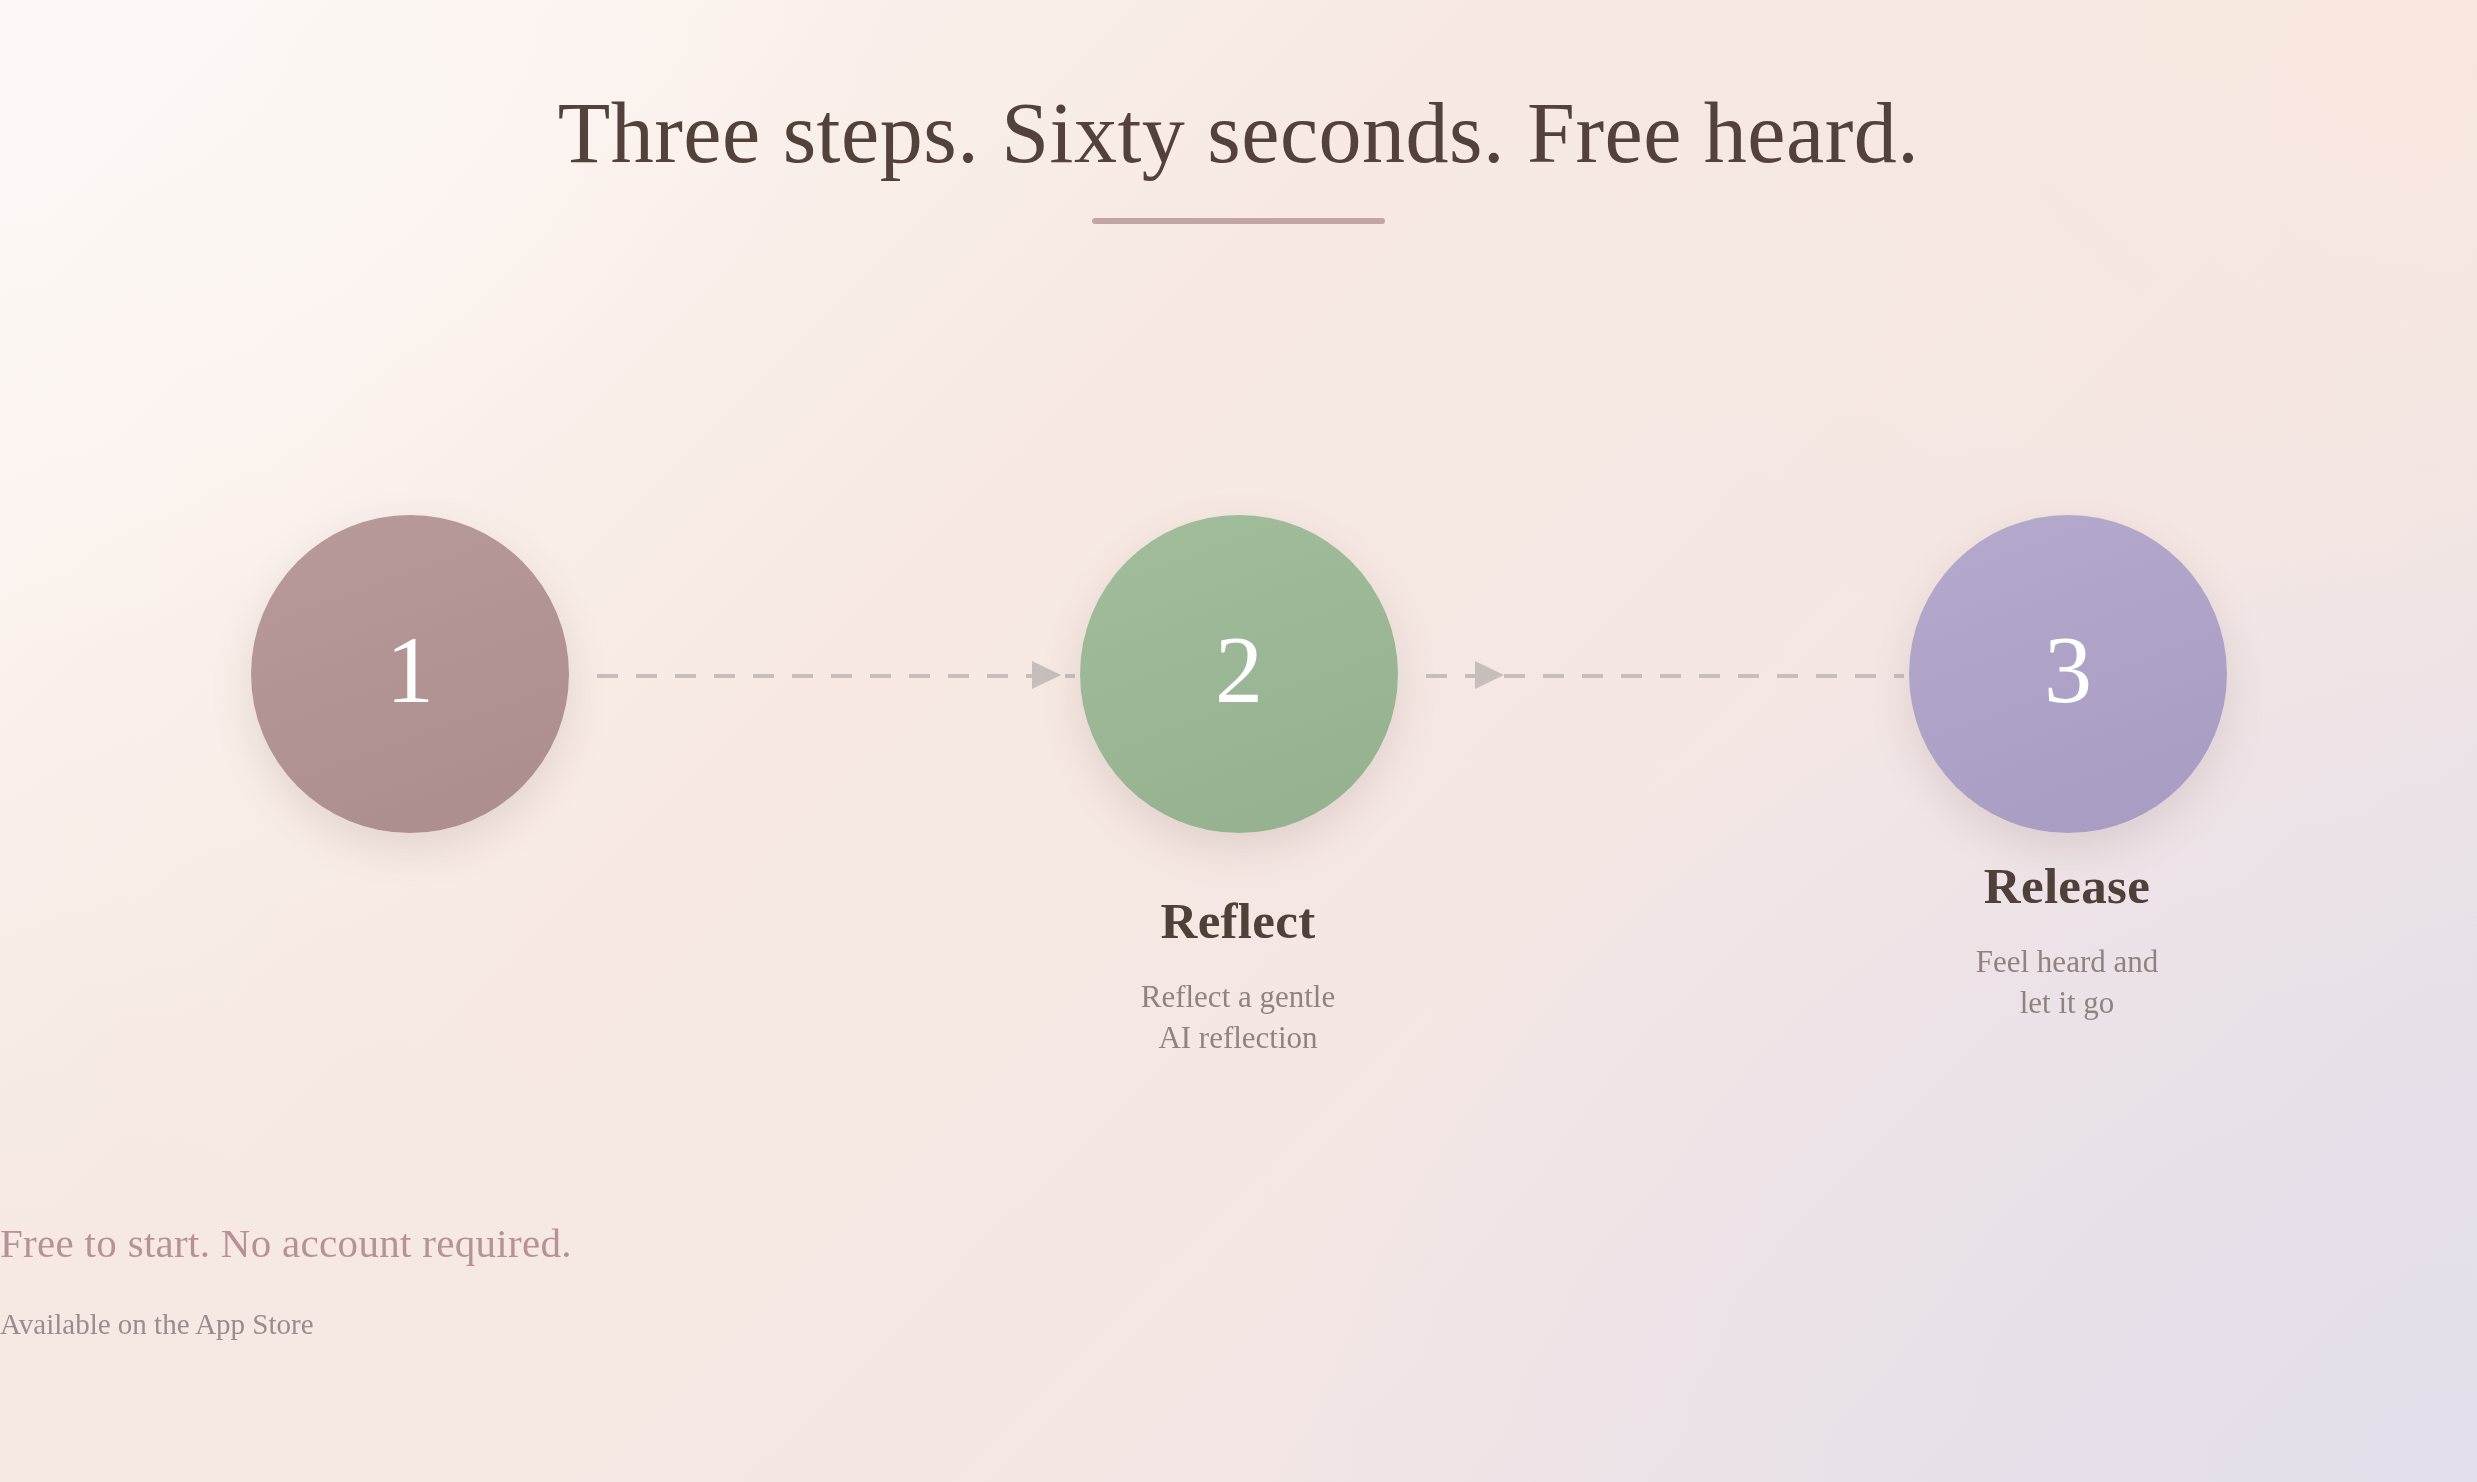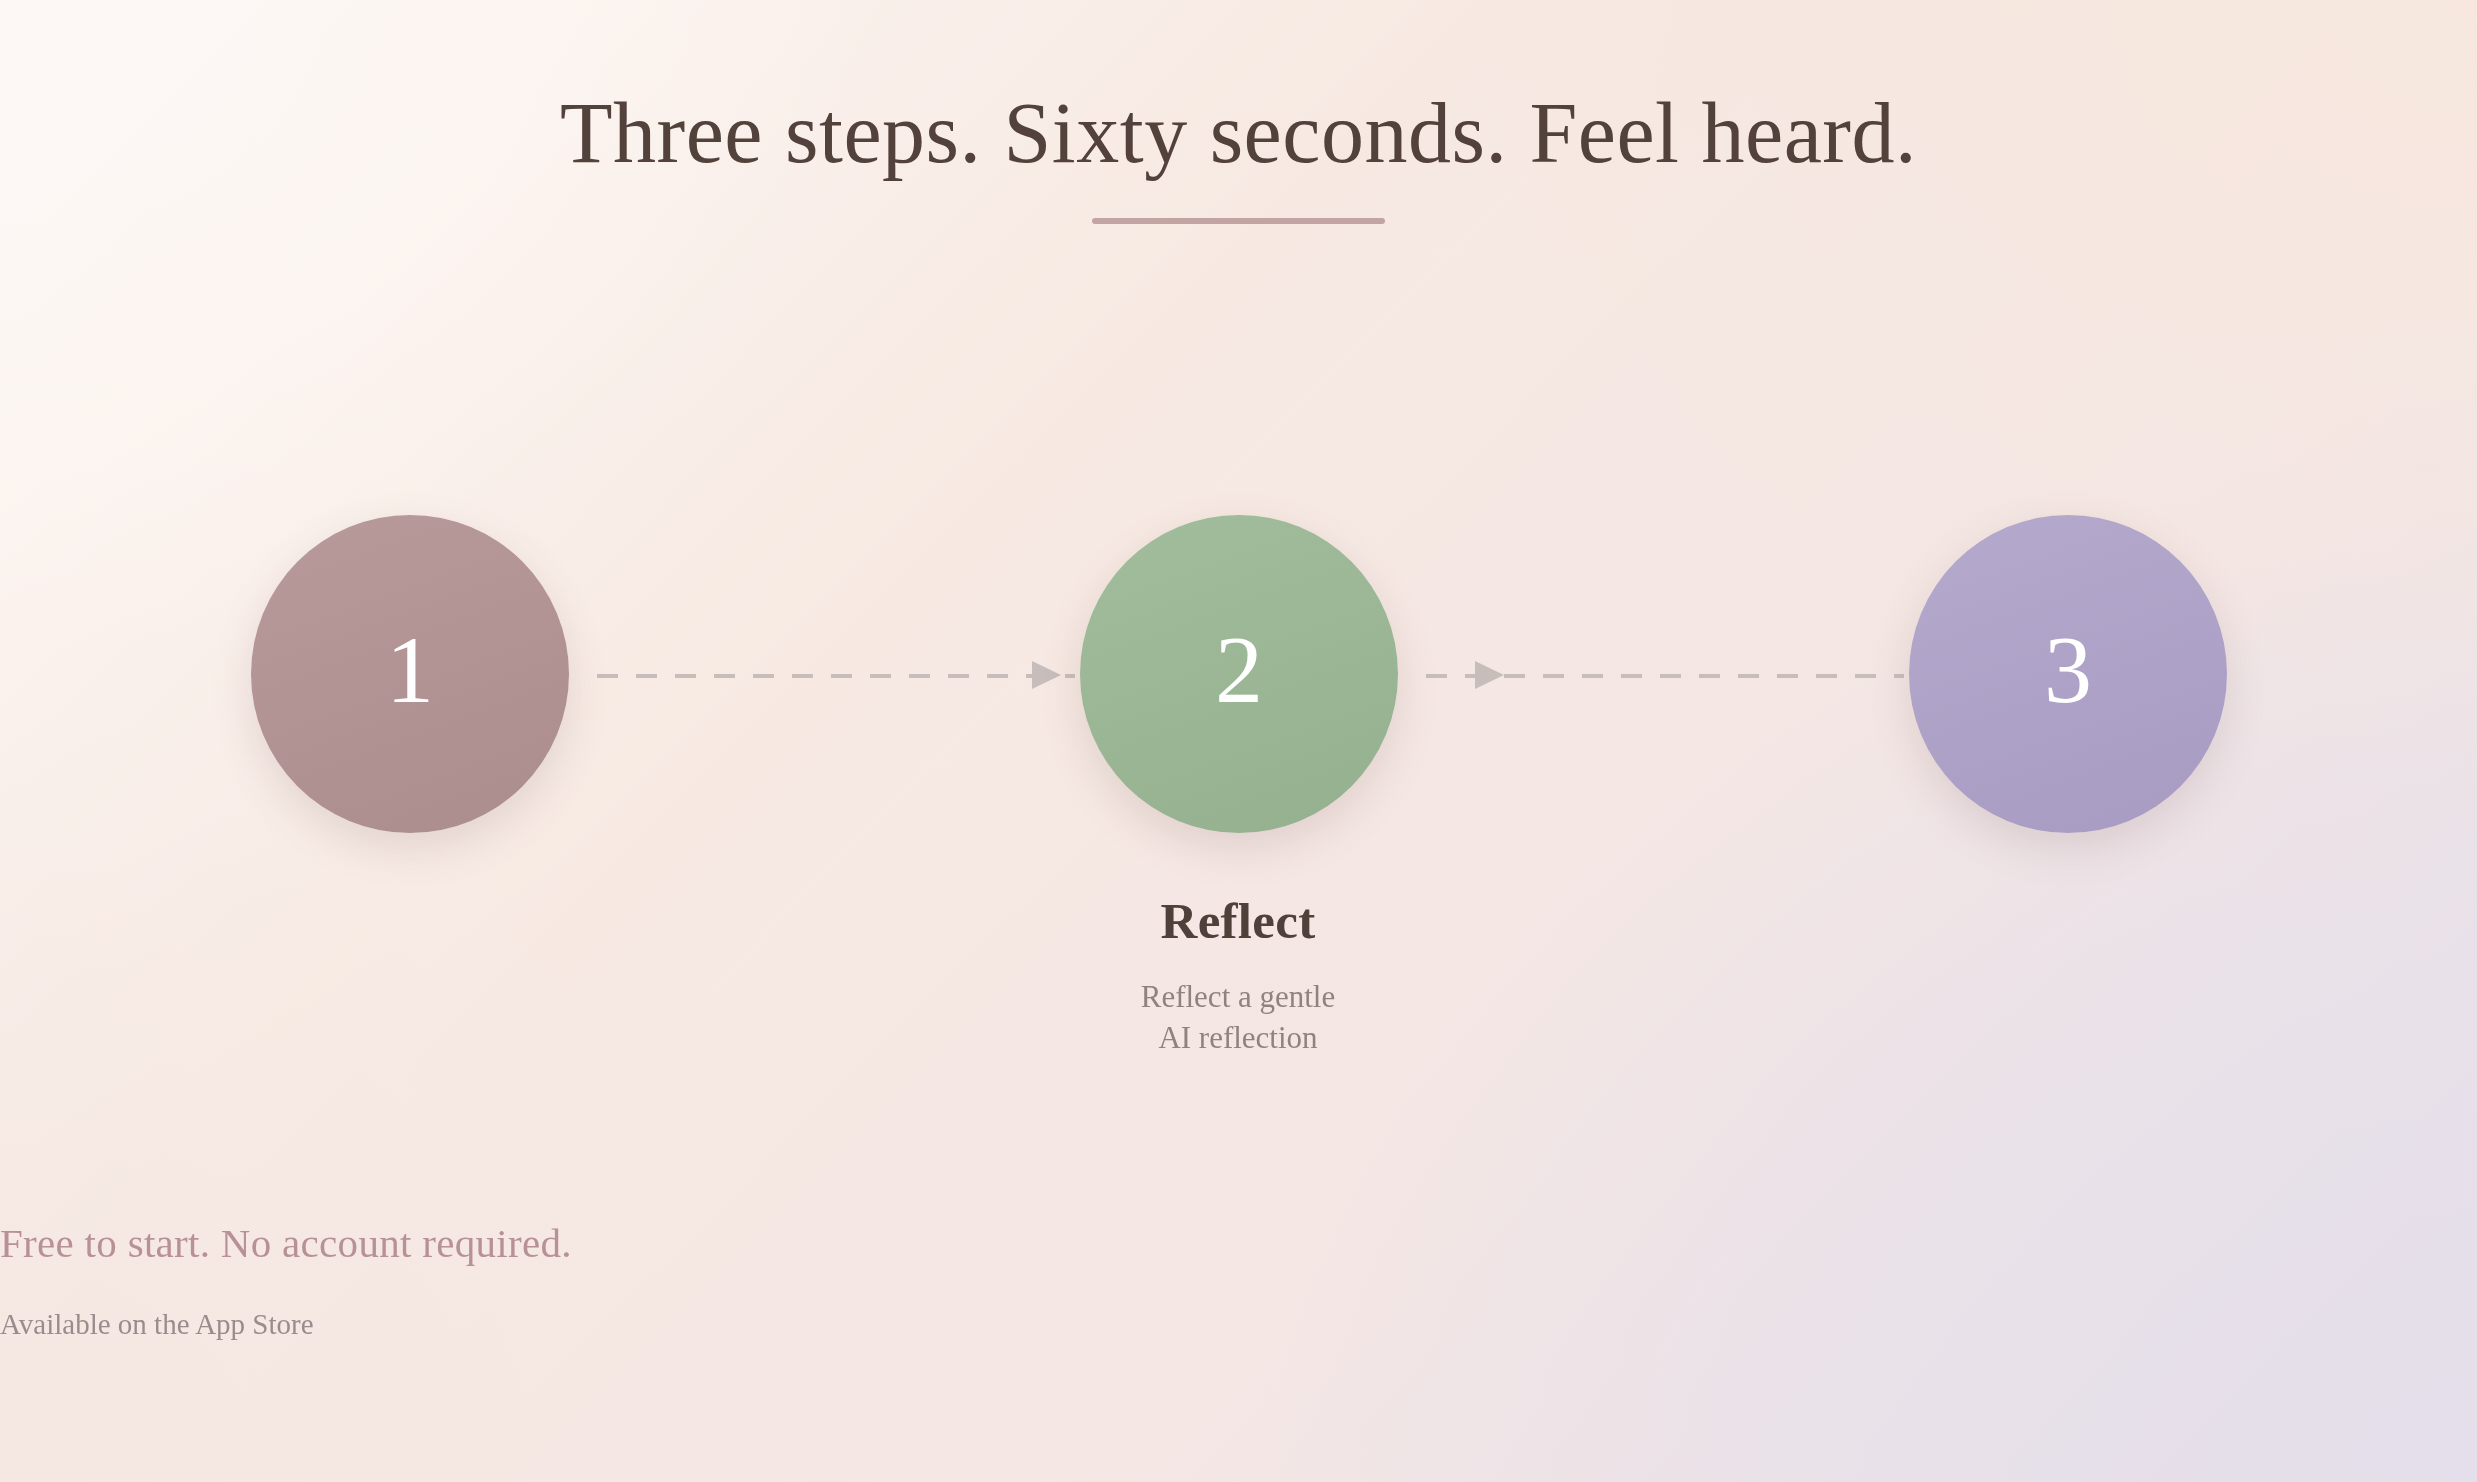--- a/index.html
+++ b/index.html
@@ -146,21 +146,21 @@
     color:#9a8c8c;
     line-height:1.2;
   }
 </style>
 </head>
 <body>
 
 <div class="stage">
 
   <div class="header">
-    <h1 class="page-title">Three steps. Sixty seconds. Feel heard.</h1>
+    <h1 class="page-title">Three steps. Sixty seconds. Free heard.</h1>
     <div class="title-rule"></div>
   </div>
 
   <div class="steps">
 
     <div class="connector" id="connector-1">
       <div class="dash-line"></div>
       <div class="arrow-head"></div>
     </div>
 
@@ -184,20 +184,25 @@
 
   <div class="labels">
 
 
     <div class="step-text" id="labels-2">
       <div class="step-title">Reflect</div>
       <div class="step-desc">Reflect a gentle
 AI reflection</div>
     </div>
 
+    <div class="step-text" id="labels-3">
+      <div class="step-title">Release</div>
+      <div class="step-desc">Feel heard and
+let it go</div>
+    </div>
   </div>
 
   <div class="footer">
     <div class="footer-primary">Free to start. No account required.</div>
     <div class="footer-secondary">Available on the App Store</div>
   </div>
 
 </div>
 
 

